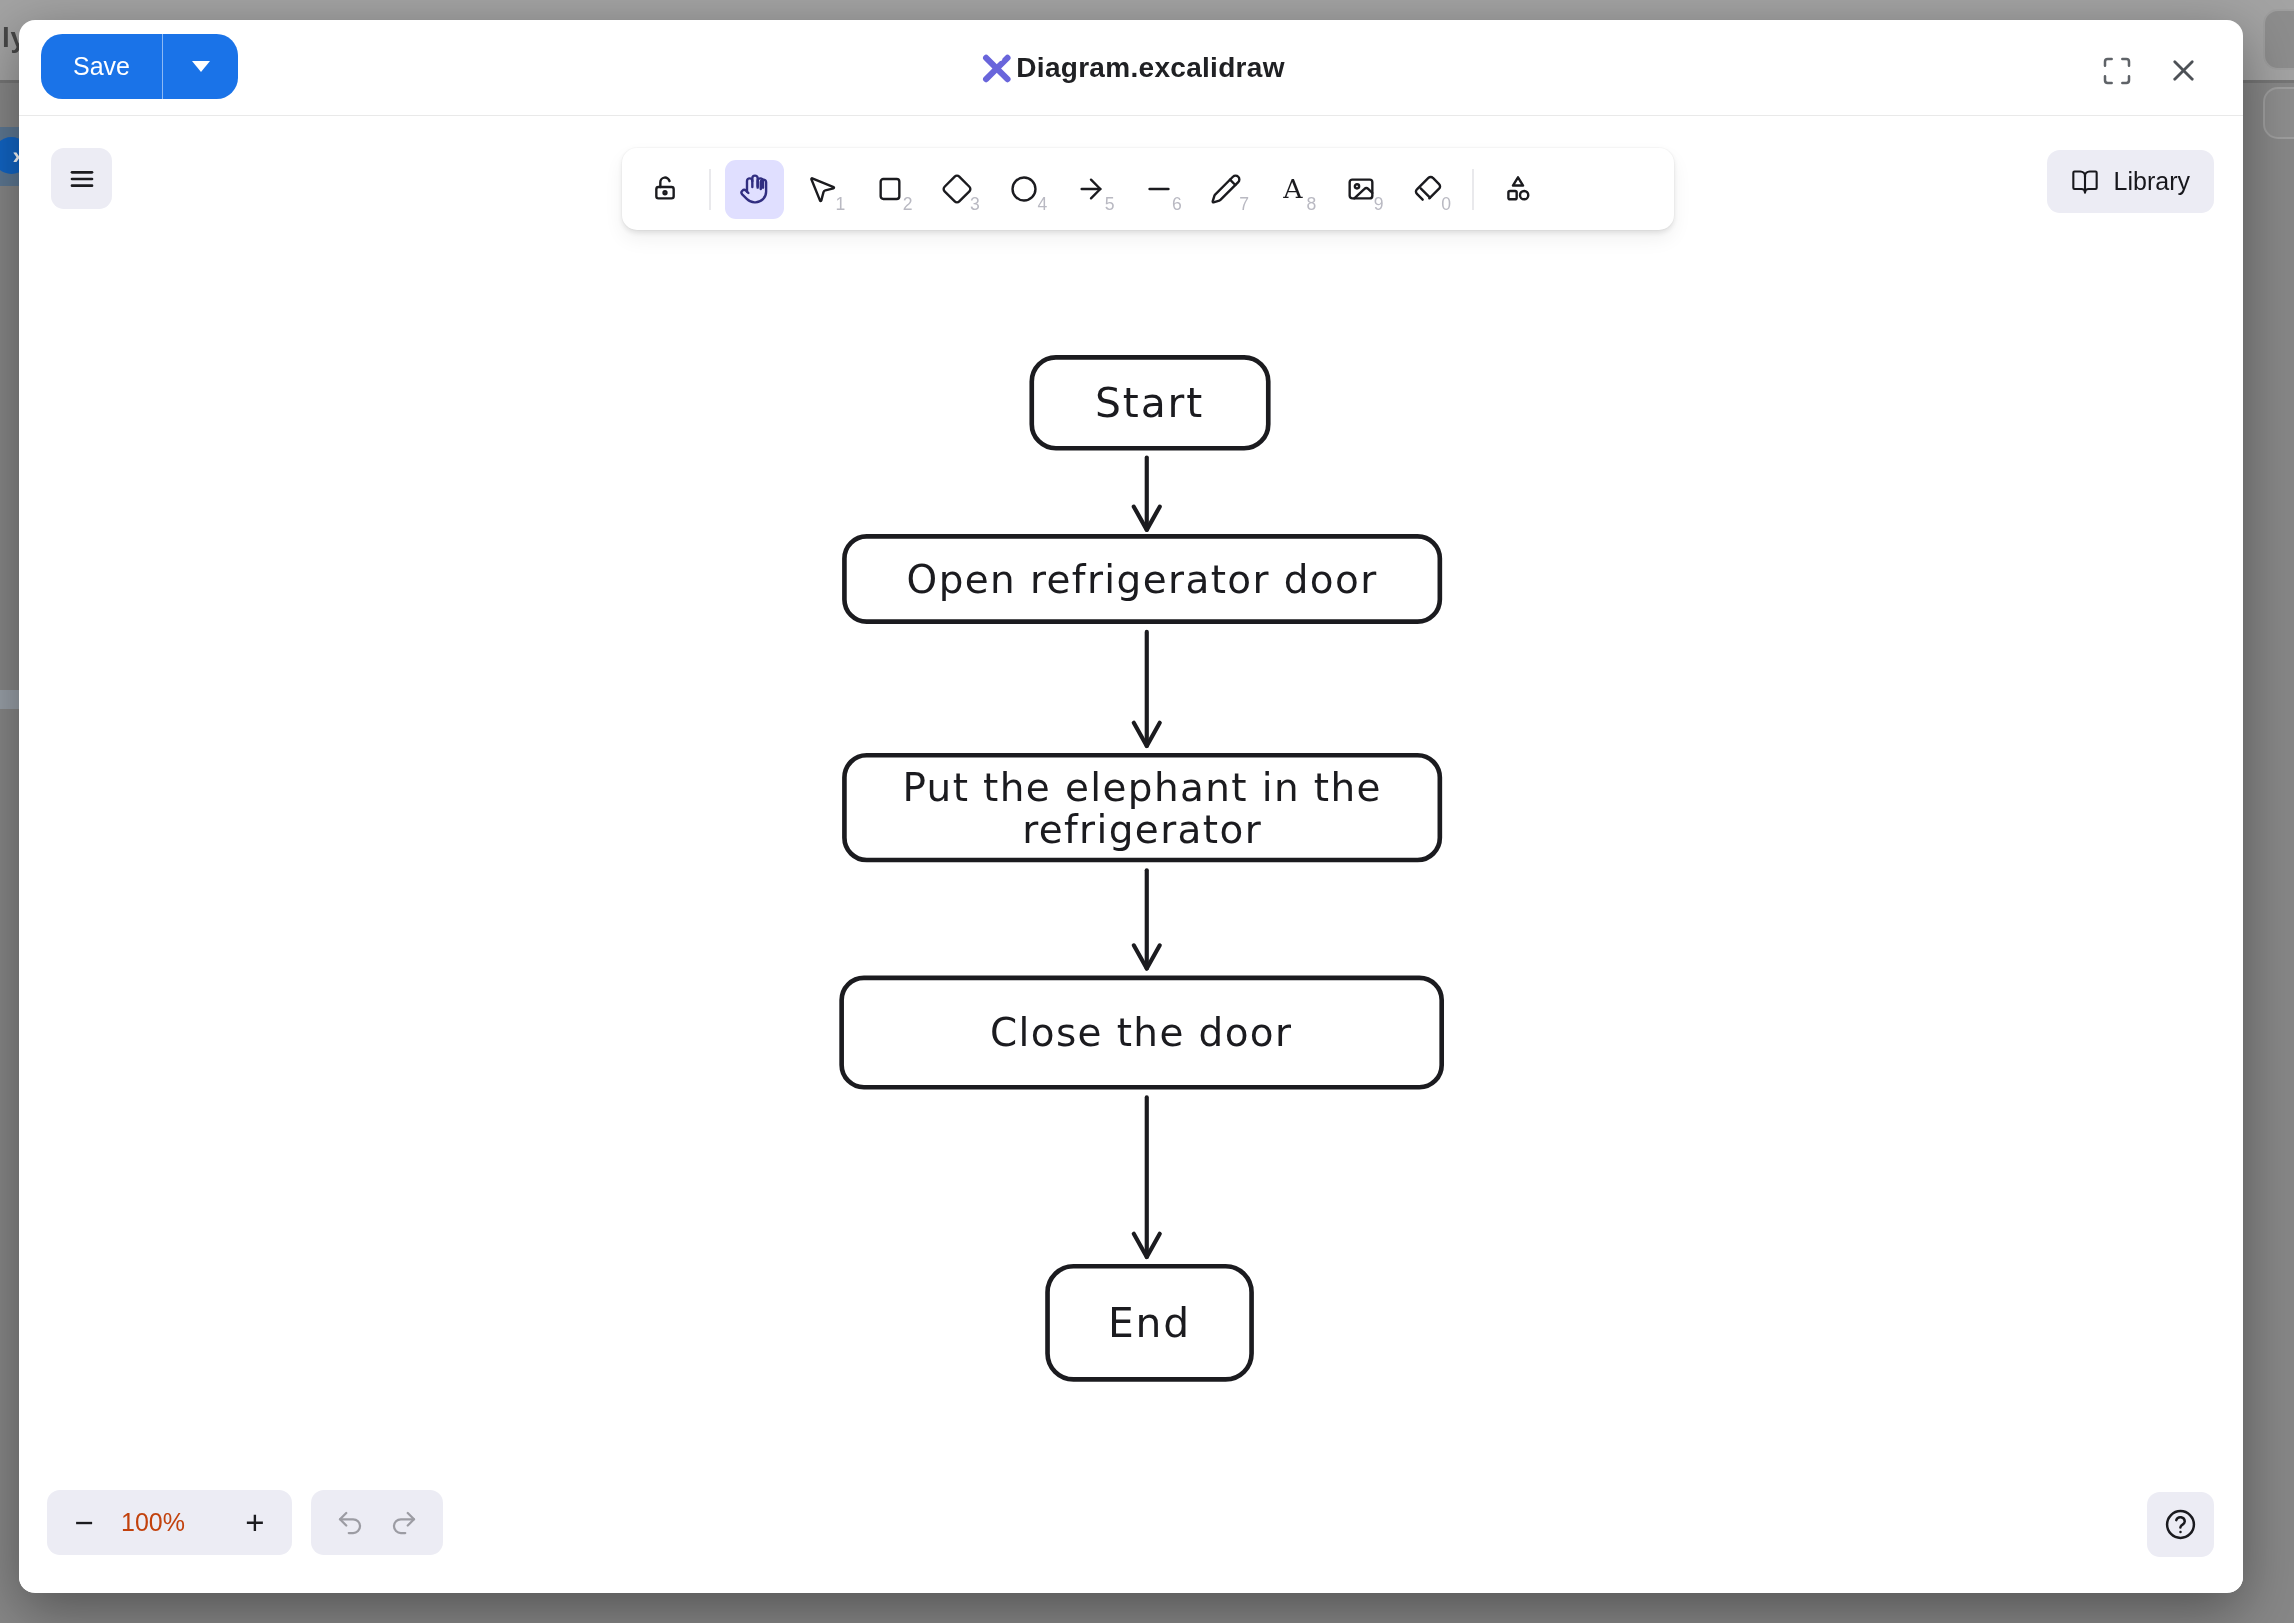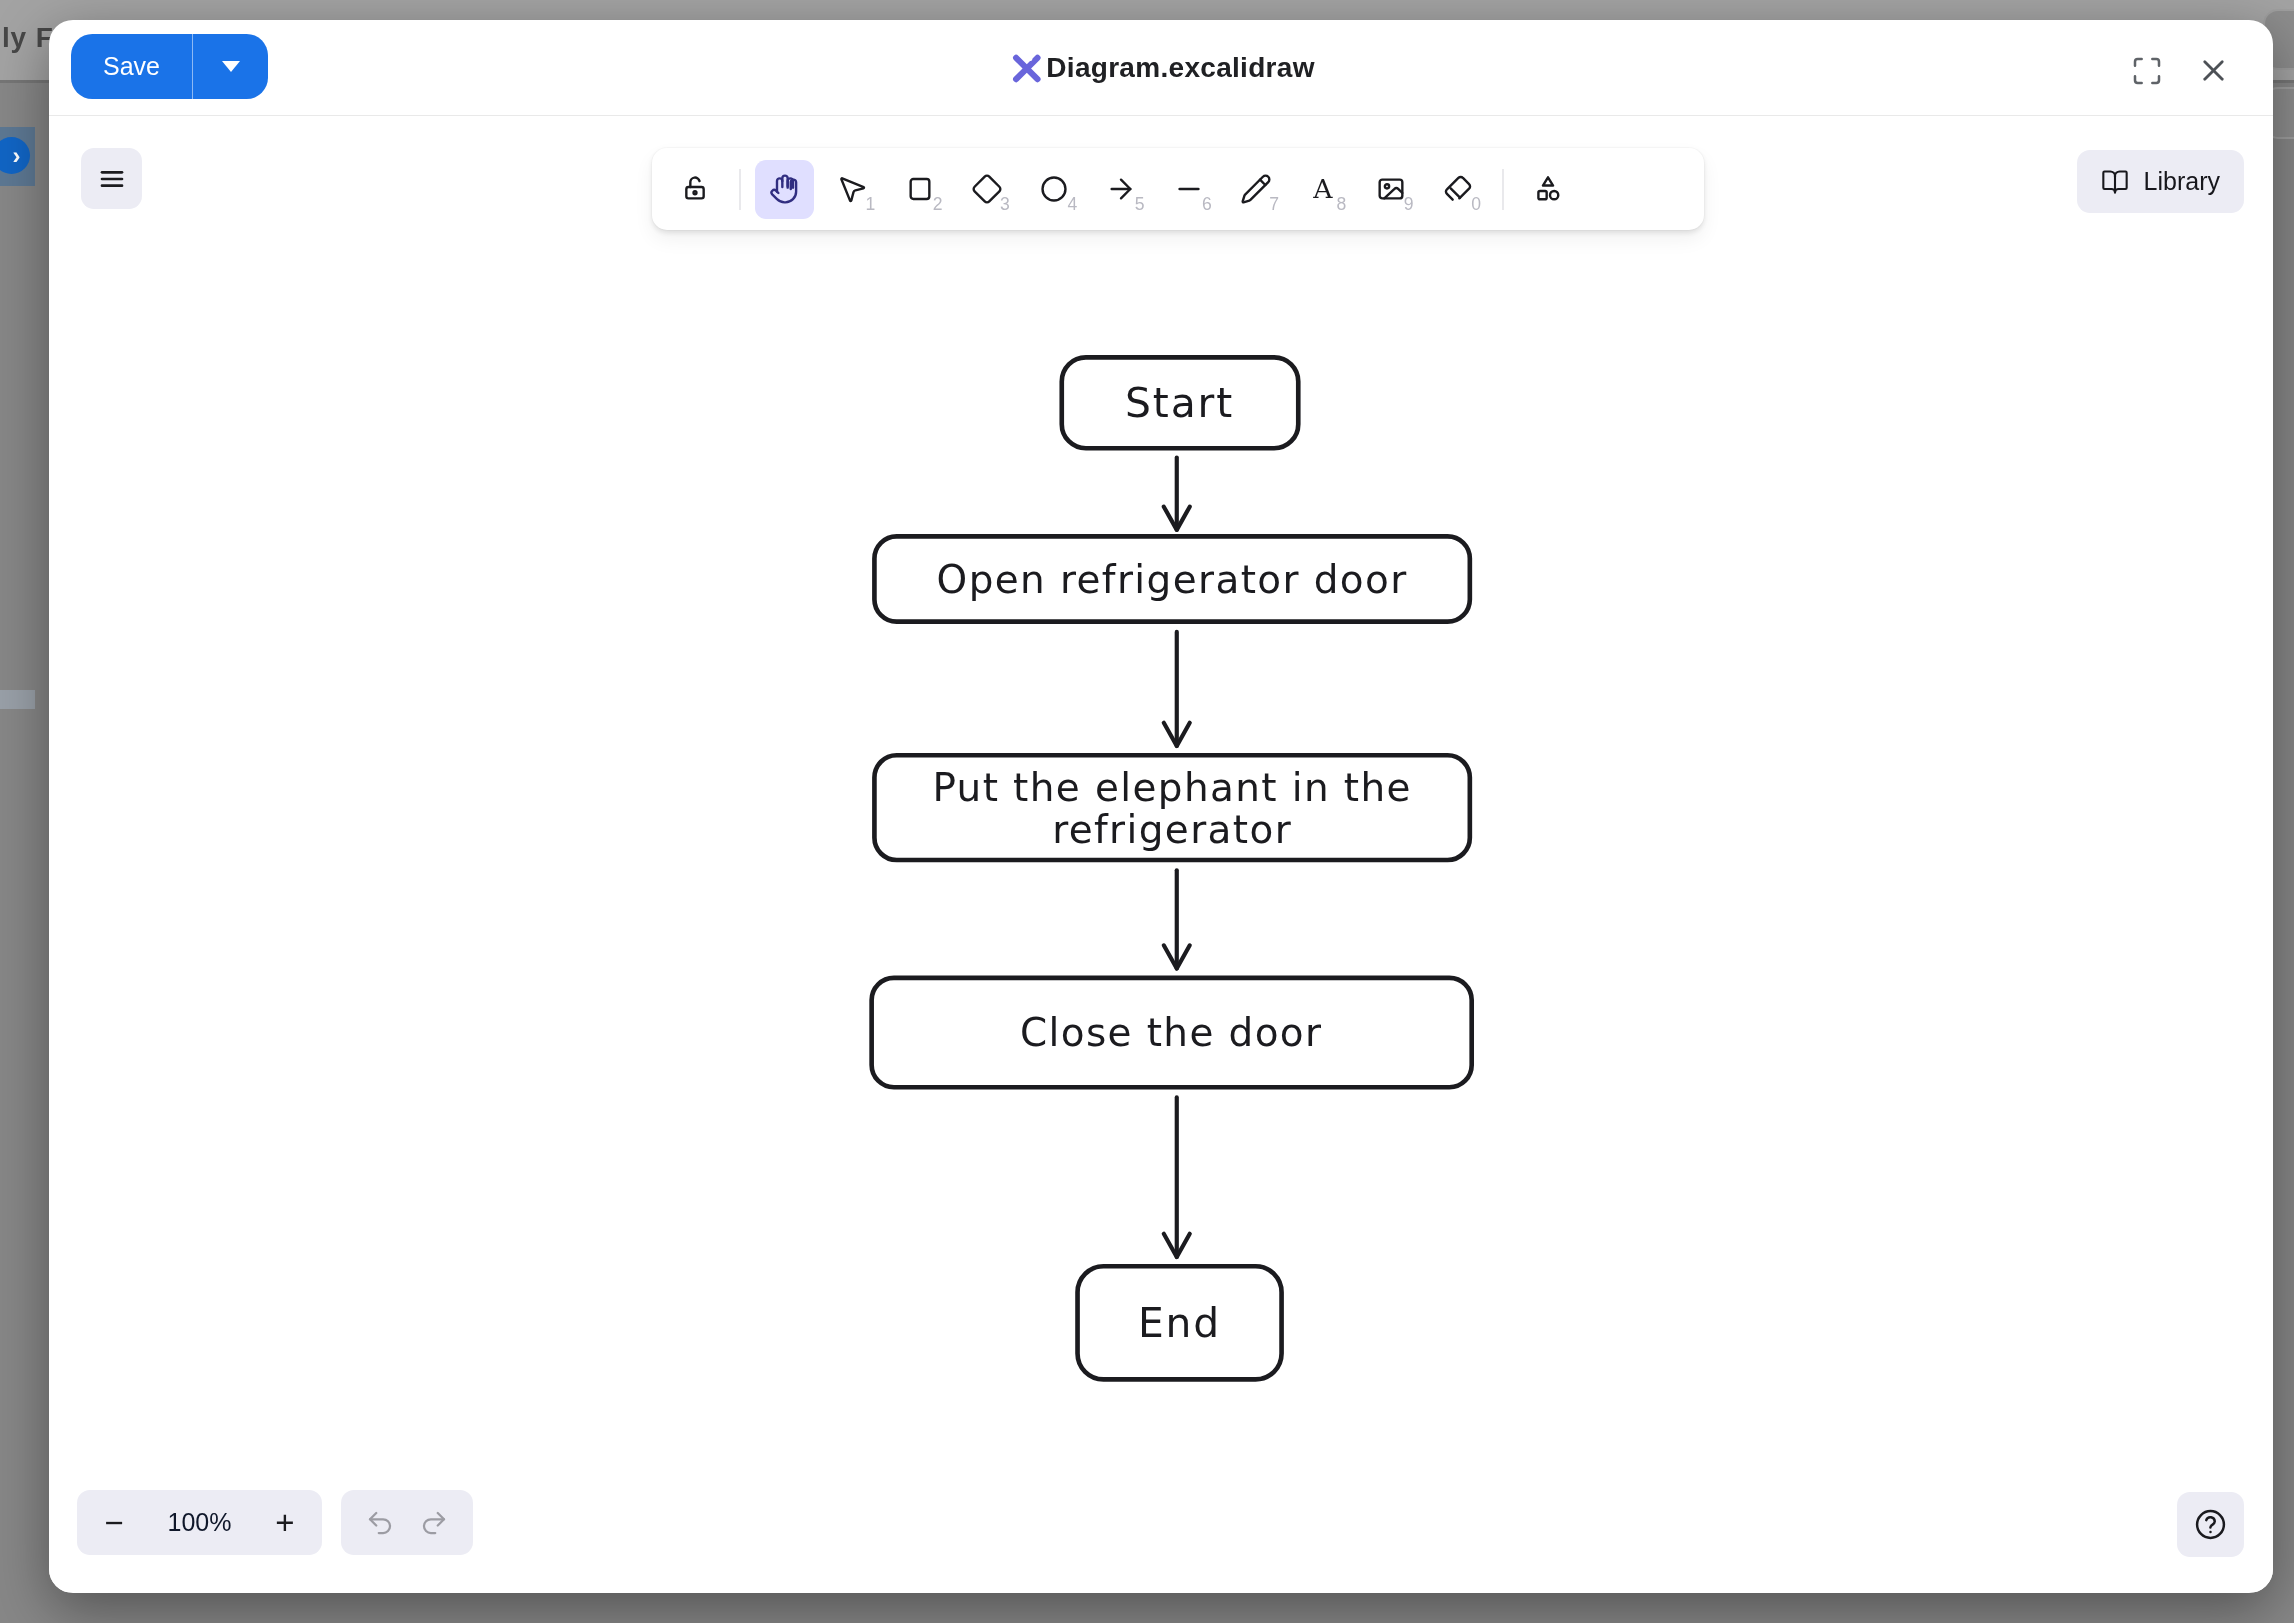--- a/index.html
+++ b/index.html
@@ -13,22 +13,22 @@
   .bd-blueband { position:absolute; left:0; top:127px; width:35px; height:59px; background:#5d7893; }
   .bd-bluechip { position:absolute; left:-7.4px; top:137px; width:37px; height:37px; border-radius:50%;
                  background:#1165c5; color:#fff; font-size:24px; font-weight:700;
                  display:flex; align-items:center; justify-content:center; padding-left:11px; }
   .bd-strip { position:absolute; left:0; top:690px; width:35px; height:18.6px; background:#99a0a8; }
   .bd-card { position:absolute; border:2.8px solid #9e9e9e; border-radius:15px; background:#8d8d8d; }
   .bd-card.c1 { left:2263px; top:9.3px;  width:54px; height:61px; }
   .bd-card.c2 { left:2263px; top:87px;  width:54px; height:52px; }
 
   
-  .modal { position:absolute; left:49px; top:20.4px; width:2224px; height:1573px;
-           background:#ffffff; border-radius:24px; overflow:hidden;
+  .modal { position:absolute; left:19px; top:20.4px; width:2224px; height:1573px;
+           background:#ffffff; border-radius:16px; overflow:hidden;
            box-shadow:0 16.7px 56px rgba(0,0,0,.38); }
 
   
   .mheader { position:relative; height:96px; border-bottom:1.9px solid #e9e9e9; }
   .save-group { position:absolute; left:22px; top:14px; height:65px; display:flex; border-radius:21.3px; overflow:hidden; }
   .save-main { width:121px; height:100%; border:none; background:#1a73e8; color:#fff;
                font-size:25px; font-weight:500; font-family:inherit; cursor:pointer; }
   .save-caret { width:76px; height:100%; border:none; background:#1a73e8; cursor:pointer;
                 border-left:0.9px solid rgba(255,255,255,.5); display:flex; align-items:center; justify-content:center; }
   .caret-down { width:0; height:0; border-left:9.3px solid transparent; border-right:9.3px solid transparent;
@@ -58,21 +58,21 @@
   .tool .sc { position:absolute; right:6.5px; bottom:3.7px; font-size:17.6px; color:#b9b9c2; }
   .island .sep { width:1.9px; height:41px; background:#e9e9ec; margin:0 6.5px; }
 
   .library-btn { position:absolute; right:29px; top:34px; height:63px; z-index:3; padding:0 24px;
                  gap:15px; font-size:25px; font-weight:500; color:#17171c; font-family:inherit; }
 
   .zoom-pill { position:absolute; left:28px; bottom:37px; width:245px; height:65px; z-index:3;
                background:#ececf4; border-radius:13px; display:flex; align-items:center; }
   .zoom-pill button { flex:0 0 74px; height:100%; background:transparent; border:none; cursor:pointer;
                       font-size:33px; color:#1b1b1f; font-family:inherit; }
-  .zoom-val { flex:1; text-align:center; font-size:25px; color:#0f172a; cursor:pointer; }
+  .zoom-val { flex:1; text-align:left; font-size:25px; color:#c2410c; cursor:pointer; }
 
   .histo-pill { position:absolute; left:292px; bottom:37px; width:132px; height:65px; z-index:3;
                 background:#ececf4; border-radius:13px; display:flex; align-items:center; justify-content:space-evenly; }
   .histo-pill button { background:transparent; border:none; cursor:pointer; display:flex; align-items:center; }
 
   .help-btn { position:absolute; right:29px; bottom:35px; width:67px; height:65px; z-index:3; }
 
   svg { display:block; }
 </style>
 </head>

